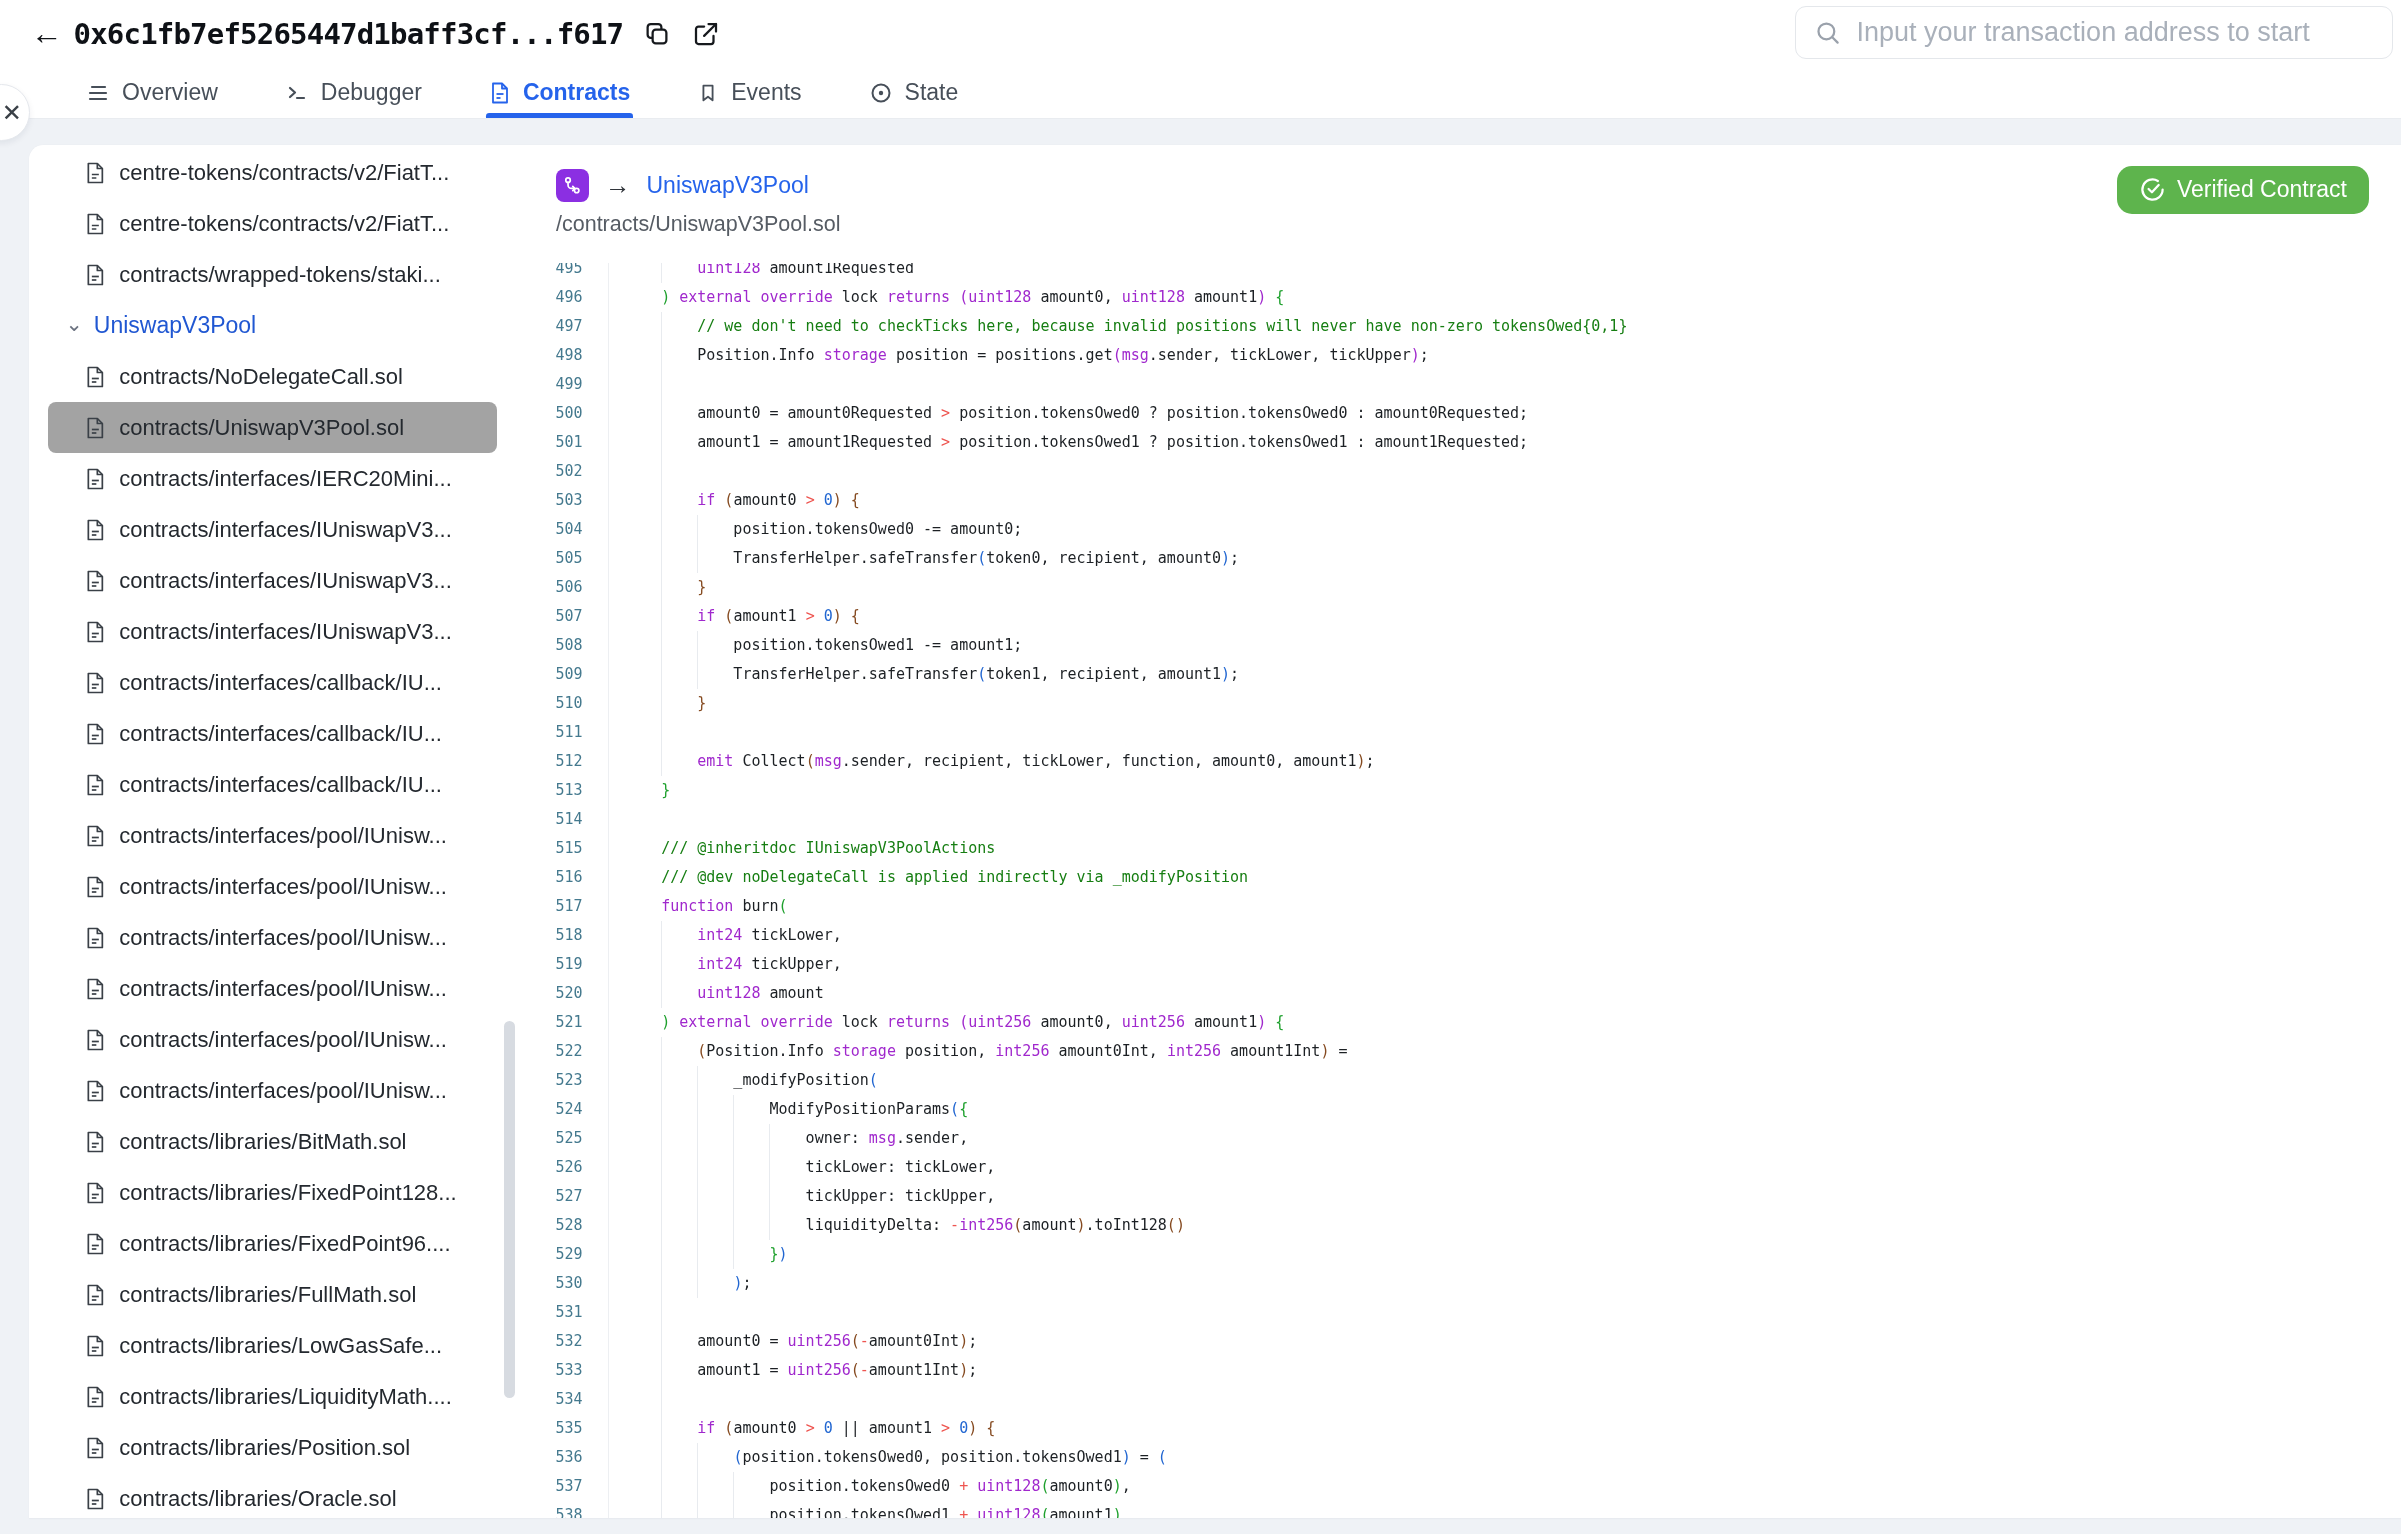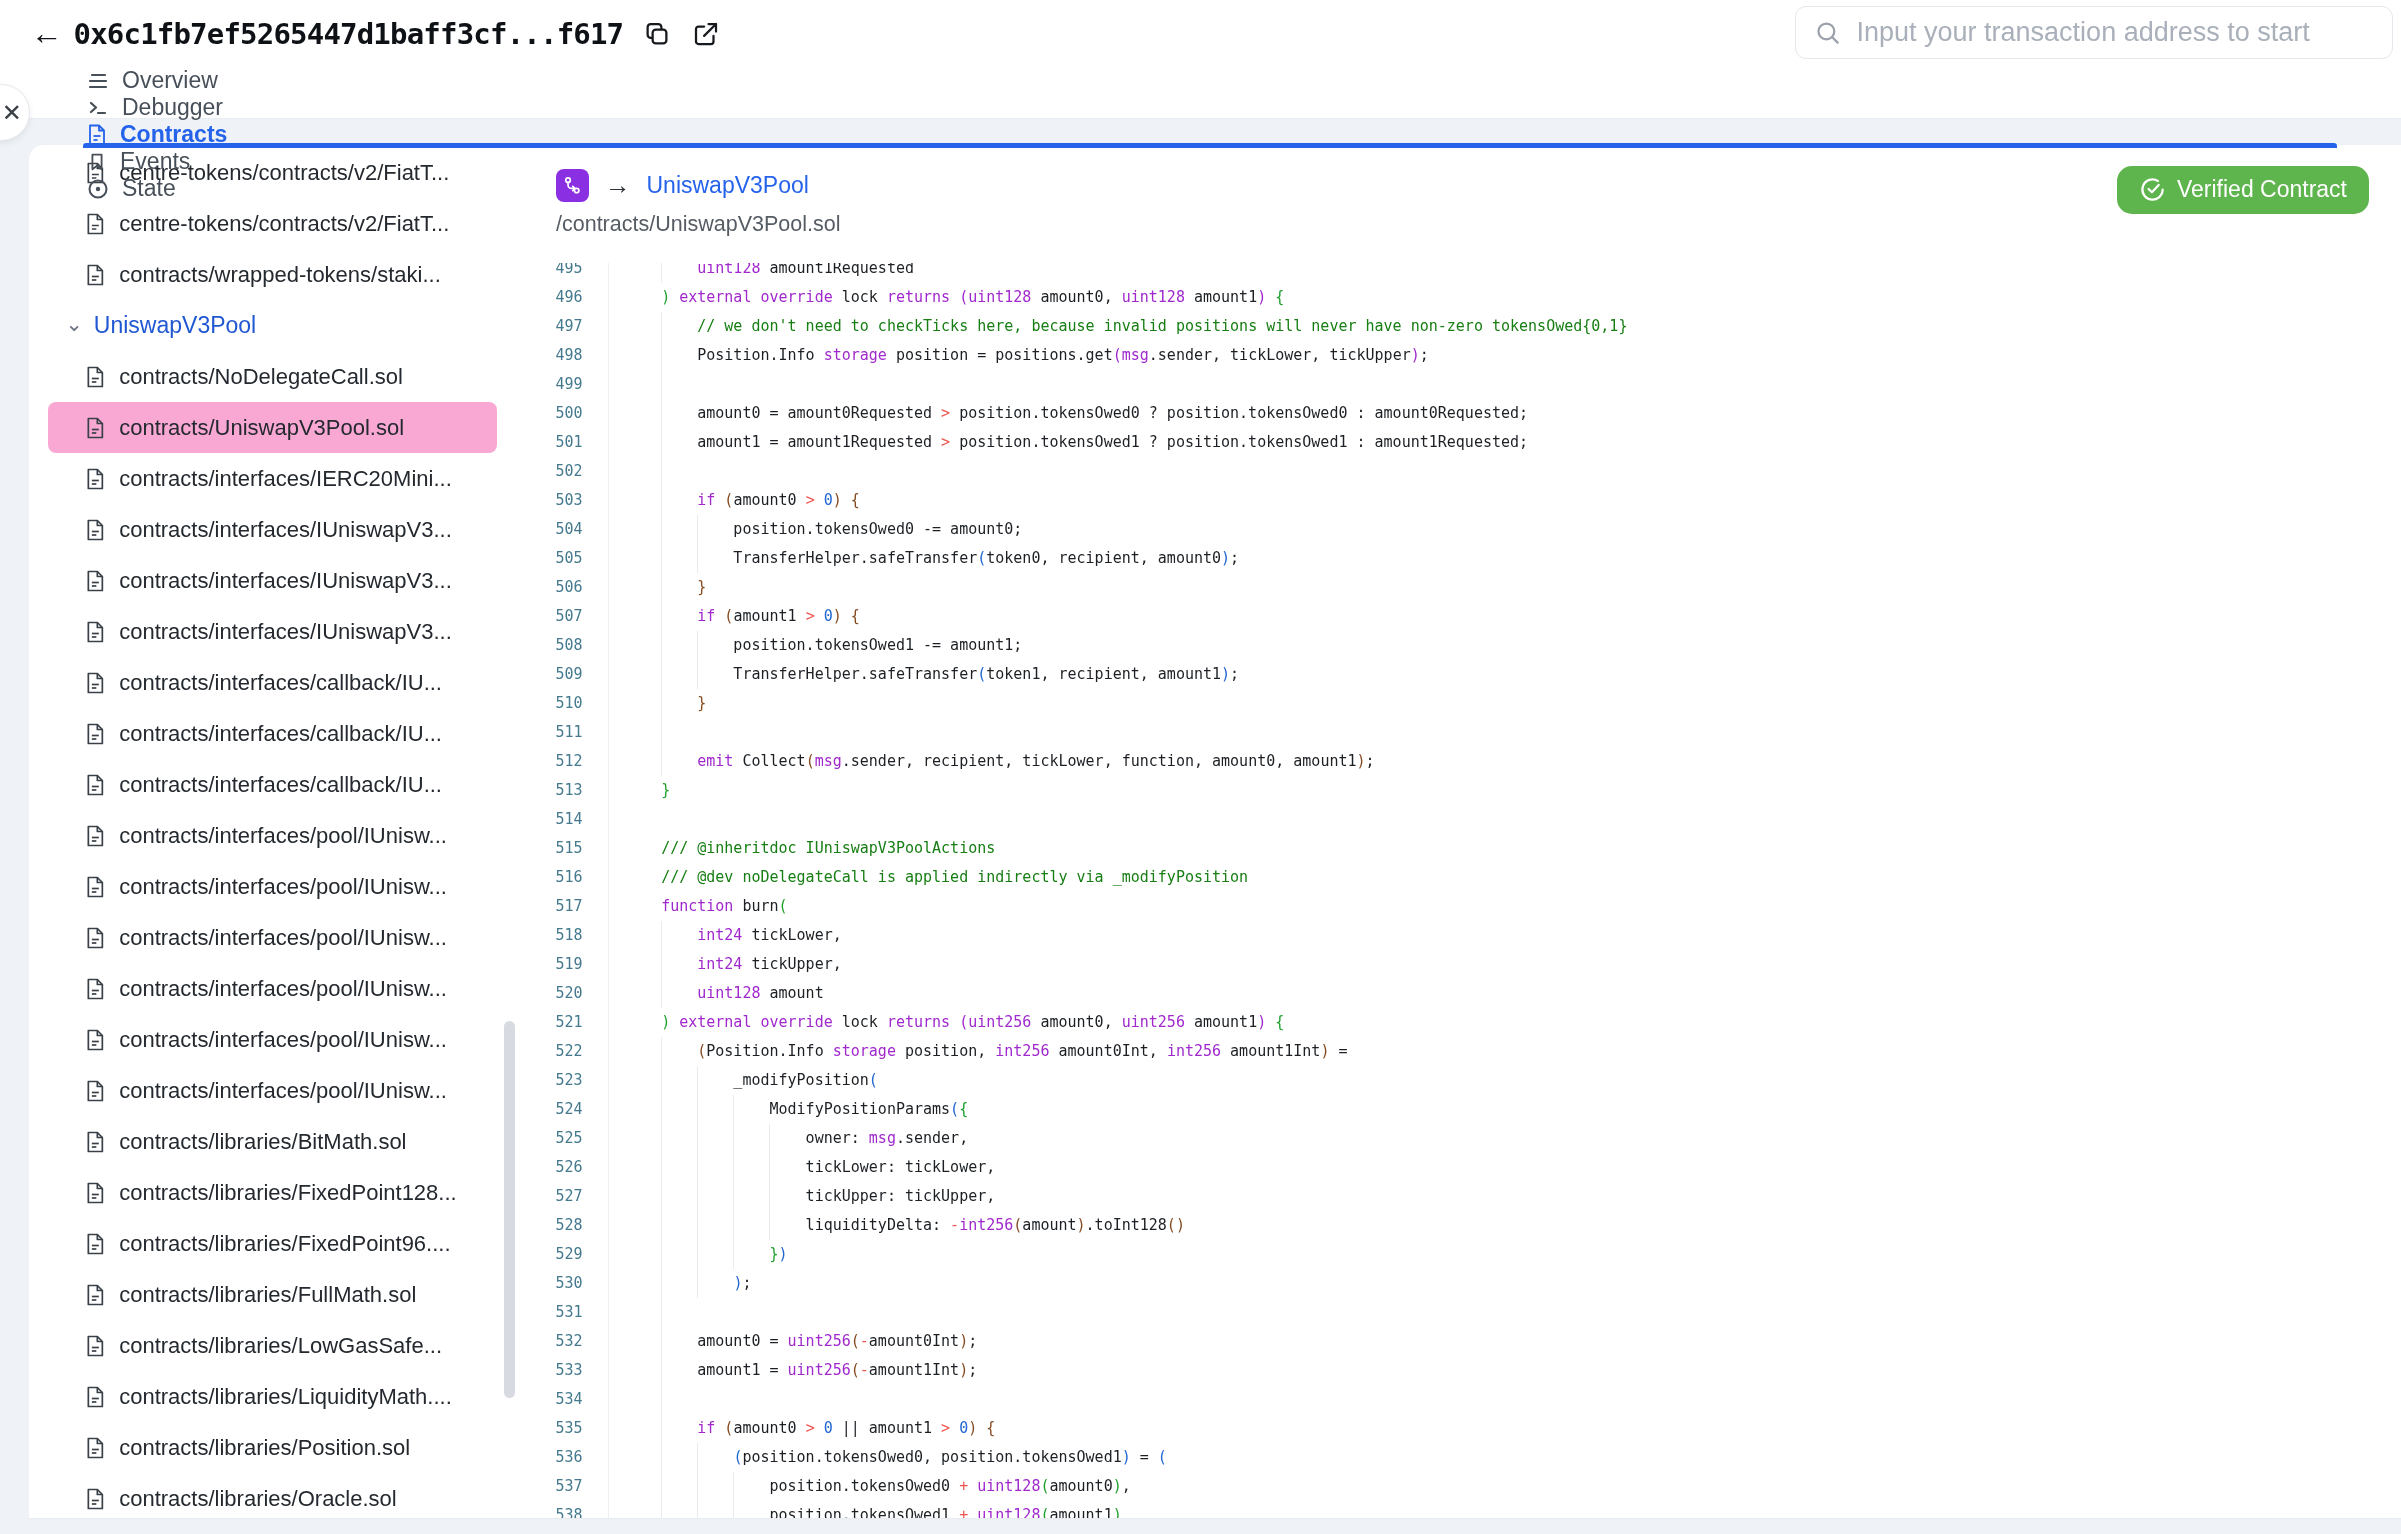--- a/index.html
+++ b/index.html
@@ -17,41 +17,41 @@
     font-size:29px;color:#0e1116;letter-spacing:-0.8px;}
   .hicon{width:32px;height:32px;margin-left:17.5px;display:flex;align-items:center;justify-content:center;cursor:pointer;}
   .hicon svg{display:block;}
   .search{position:absolute;right:8px;top:6.4px;width:598px;height:53px;background:#fff;
     border:1.6px solid #e4e7eb;border-radius:11px;display:flex;align-items:center;padding:0 17.5px;box-sizing:border-box;}
   .search input{border:none;outline:none;flex:1;font-size:27px;color:#0c4a6e;margin-left:14px;
     font-family:"Liberation Sans",sans-serif;background:transparent;}
   .search input::placeholder{color:#a9b0ba;}
   
   .tabbar{position:absolute;top:67px;left:0;right:0;height:51px;background:#fff;
-    border-bottom:1.6px solid #e9ecf0;display:flex;align-items:stretch;padding-left:86px;z-index:2;flex-direction:column;}
+    border-bottom:1.6px solid #e9ecf0;display:flex;align-items:stretch;padding-left:86px;z-index:2;}
   .tab{display:flex;align-items:center;gap:12px;font-size:23px;color:#474f59;
     margin-right:67px;position:relative;cursor:pointer;}
   .tab .ticon{display:flex;align-items:center;}
   .tab.active{color:#2563eb;font-weight:bold;}
   .tab.active:after{content:"";position:absolute;left:-3.2px;right:-3.2px;bottom:0;height:4.8px;
     background:#2563eb;border-radius:3.2px 3.2px 0 0;}
   
   .handle{position:absolute;left:-27px;top:84px;width:57px;height:57px;border-radius:50%;
     background:#fff;border:1.6px solid #e5e8ed;box-shadow:0 2.4px 6.4px rgba(20,30,50,.07);z-index:6;
     display:flex;align-items:center;justify-content:flex-end;padding-right:7.2px;box-sizing:border-box;
     color:#3a4047;font-size:24px;cursor:pointer;}
   
   .card{position:absolute;left:29px;top:145px;right:0;bottom:16px;background:#fff;
     border-top-left-radius:14.3px;display:flex;overflow:hidden;box-shadow:0 0.8px 1.6px rgba(25,35,60,.04);}
   
   .sidebar{width:497px;flex-shrink:0;padding-top:2px;position:relative;overflow:hidden;}
   .srow{height:51px;margin:0 29px 0 19px;border-radius:8px;display:flex;align-items:center;
     padding-left:37px;box-sizing:border-box;cursor:pointer;}
   .srow .label{font-size:22px;color:#24292f;margin-left:13.5px;white-space:nowrap;}
-  .srow.selected{background:#f9a8d4;}
+  .srow.selected{background:#a3a3a3;}
   .srow.group{padding-left:17.5px;}
   .srow.group .label{color:#2057d2;margin-left:11px;font-size:23px;}
   .chev{color:#6b7280;font-size:20.7px;display:flex;align-items:center;transform:translateY(-1.6px);}
   .fileicon{display:flex;align-items:center;}
   .sscroll{position:absolute;right:11px;top:876px;width:11px;height:377px;background:#d7dbe1;border-radius:5.6px;}
   
   .main{flex:1;display:flex;flex-direction:column;min-width:0;}
   .mainhead{height:118px;flex-shrink:0;position:relative;padding:24px 0 0 30px;box-sizing:border-box;}
   .bcrow{display:flex;align-items:center;gap:16px;}
   .bcicon{width:33px;height:33px;border-radius:8px;background:#8b2fe2;display:flex;

